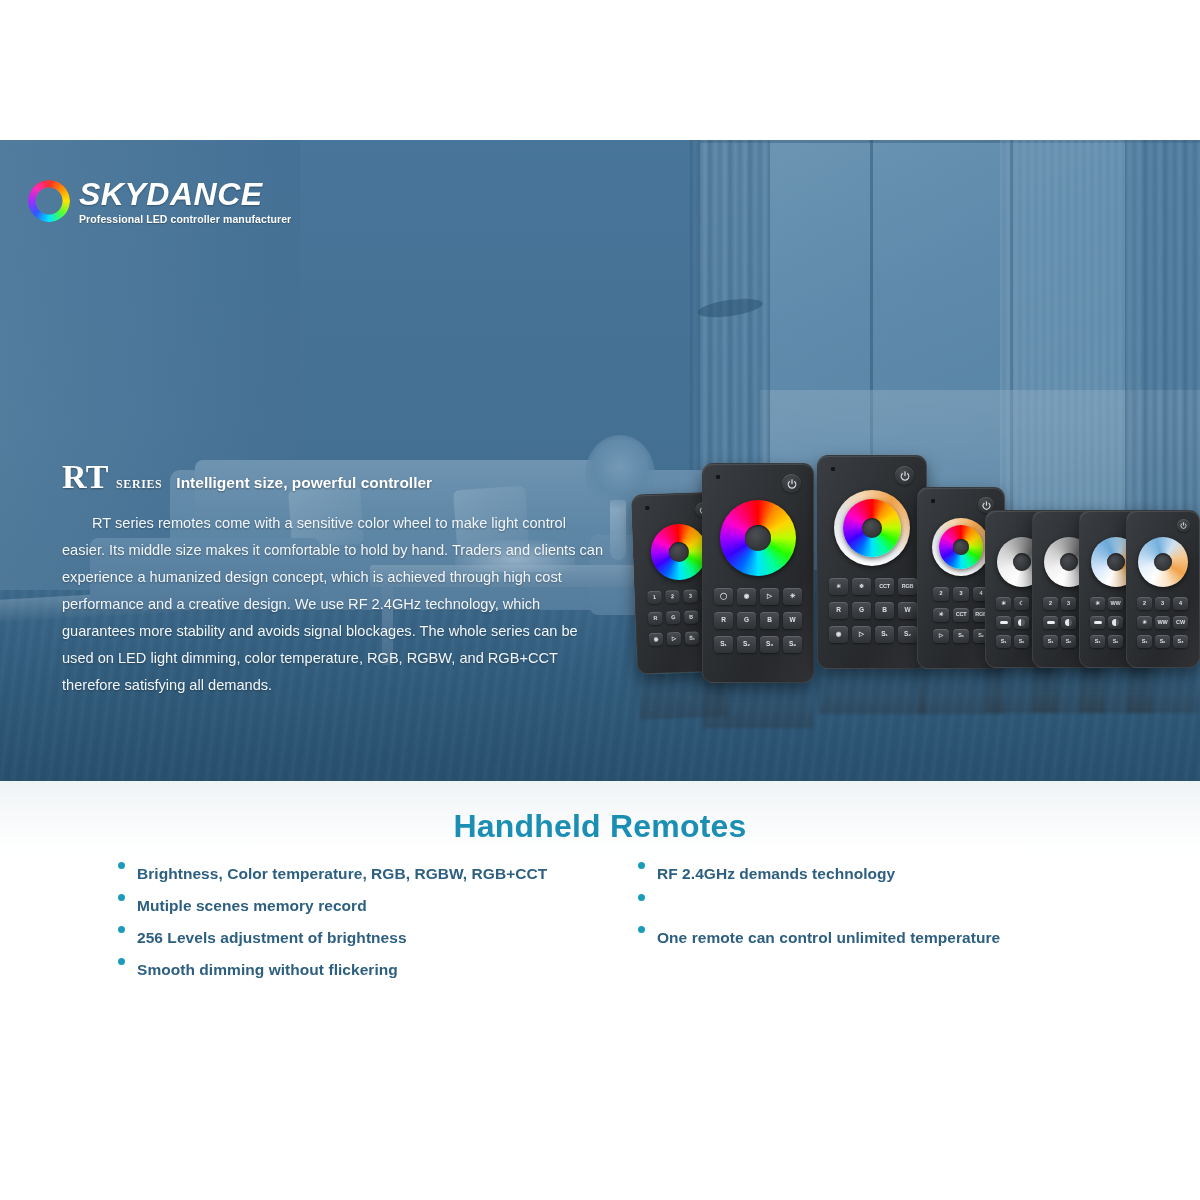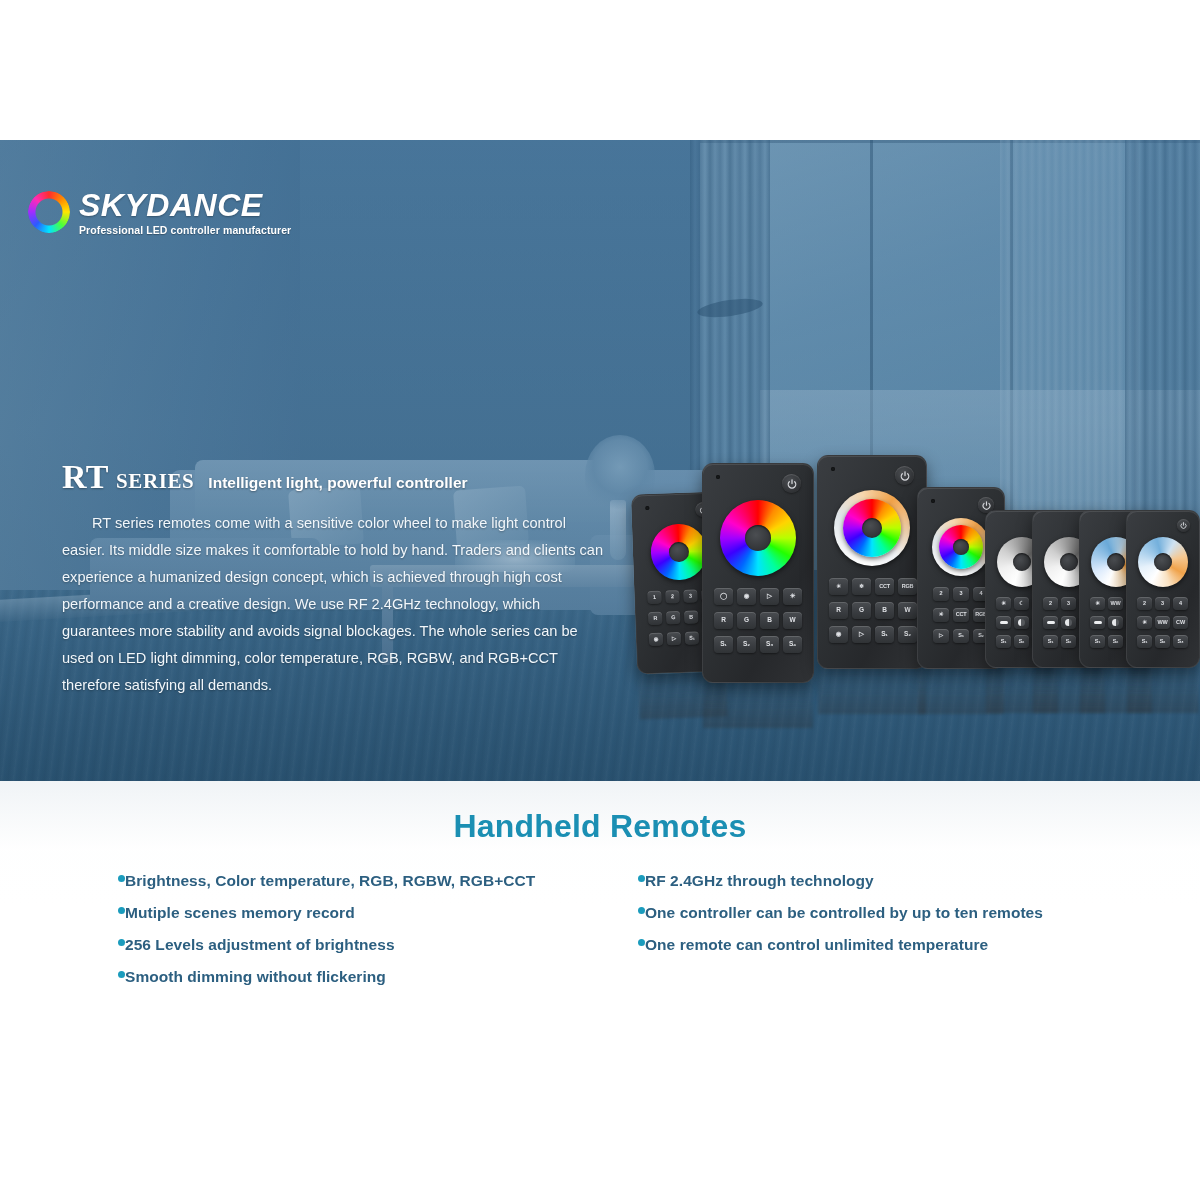--- a/index.html
+++ b/index.html
@@ -141,21 +141,21 @@
     background:radial-gradient(ellipse at 50% 60%,rgba(222,237,246,.85),rgba(170,200,218,.25) 70%,transparent 80%);
     border-radius:6px;
   }
   .hero-tint{
     position:absolute;left:0;top:0;width:1200px;height:641px;
     background:linear-gradient(180deg,rgba(42,92,136,.42) 0%,rgba(40,88,130,.34) 45%,rgba(30,72,108,.35) 100%);
   }
 
   
   .logo{
-    position:absolute;left:28px;top:49px;display:flex;align-items:center;gap:9px;
+    position:absolute;left:28px;top:38px;display:flex;align-items:center;gap:9px;
   }
   .logo-ring{
     width:42px;height:42px;border-radius:50%;
     background:conic-gradient(#ff2d2d,#ff8a00,#ffe600,#4cff3a,#00e5ff,#2b5bff,#a12bff,#ff2bb5,#ff2d2d);
     -webkit-mask:radial-gradient(circle,transparent 13px,#000 14px);
             mask:radial-gradient(circle,transparent 13px,#000 14px);
     box-shadow:0 0 4px rgba(0,0,0,.25);
   }
   .logo-text{display:flex;flex-direction:column;line-height:1;}
   .logo-name{
@@ -171,21 +171,21 @@
   
   .hero-copy{position:absolute;left:62px;top:318px;width:545px;}
   .rt-head{display:flex;align-items:baseline;white-space:nowrap;text-align:center;}
   .rt-main{
     font-family:"Liberation Serif", serif;
     font-size:34px;font-weight:bold;color:#fff;letter-spacing:.5px;
     text-shadow:0 1px 2px rgba(0,0,0,.35);
   }
   .rt-series{
     font-family:"Liberation Serif", serif;
-    font-size:21px;font-weight:bold;color:#fff;margin-left:7px;letter-spacing:.6px;
+    font-size:12px;font-weight:bold;color:#fff;margin-left:7px;letter-spacing:.6px;
     text-shadow:0 1px 2px rgba(0,0,0,.35);
   }
   .rt-sub{
     font-size:15.5px;font-weight:bold;color:#fff;margin-left:14px;
     text-shadow:0 1px 2px rgba(0,0,0,.35);
   }
   .hero-para{
     margin-top:14px;
     font-size:14.6px;color:#f2f7fb;line-height:27px;text-align:left;
     text-indent:30px;
@@ -278,21 +278,21 @@
     font-size:32px;font-weight:bold;color:#1b8fb3;letter-spacing:.2px;
   }
   .features{
     position:absolute;left:0;top:84px;width:1200px;
     display:flex;
   }
   .feat-col{flex:0 0 auto;}
   .feat-col.left{margin-left:118px;width:520px;}
   .feat-col.right{margin-left:0px;width:520px;}
   .feat{
-    display:flex;align-items:center;height:32px;
+    display:flex;align-items:flex-start;gap:12px;height:32px;
   }
   .feat .dot{
     flex:0 0 auto;width:7px;height:7px;border-radius:50%;
     background:#1b9cbd;position:relative;top:-3px;
   }
   .feat .txt{
     font-size:15.5px;font-weight:bold;color:#2c5f80;letter-spacing:.05px;
     white-space:nowrap;
   }
 </style>
@@ -338,21 +338,21 @@
     <div class="logo-text">
       <div class="logo-name">SKYDANCE</div>
       <div class="logo-tag">Professional LED controller manufacturer</div>
     </div>
   </div>
 
   <div class="hero-copy">
     <div class="rt-head">
       <span class="rt-main">RT</span>
       <span class="rt-series">SERIES</span>
-      <span class="rt-sub">Intelligent light, powerful controller</span>
+      <span class="rt-sub">Intelligent size, powerful controller</span>
     </div>
     <div class="hero-para">RT series remotes come with a sensitive color wheel to make light control easier. Its middle size makes it comfortable to hold by hand. Traders and clients can experience a humanized design concept, which is achieved through high cost performance and a creative design. We use RF 2.4GHz technology, which guarantees more stability and avoids signal blockages. The whole series can be used on LED light dimming, color temperature, RGB, RGBW, and RGB+CCT therefore satisfying all demands.</div>
   </div>
 
   <div class="remotes">
 
     <div class="remote" style="left:22px;top:38px;width:88px;height:178px;transform:rotate(-2deg);">
       <div class="ir-dot"></div>
       <div class="pwr" style="right:10px;top:9px;width:15px;height:15px;">
         <svg width="8" height="8" viewBox="0 0 24 24" fill="none" stroke="currentColor" stroke-width="3" stroke-linecap="round">
@@ -586,25 +586,24 @@
       </div>
       <div class="feat">
         <span class="dot"></span>
         <span class="txt">Smooth dimming without flickering</span>
       </div>
     </div>
 
     <div class="feat-col right">
       <div class="feat">
         <span class="dot"></span>
-        <span class="txt">RF 2.4GHz through technology</span>
+        <span class="txt">RF 2.4GHz demands technology</span>
       </div>
       <div class="feat">
         <span class="dot"></span>
-        <span class="txt">One controller can be controlled by up to ten remotes</span>
       </div>
       <div class="feat">
         <span class="dot"></span>
         <span class="txt">One remote can control unlimited temperature</span>
       </div>
     </div>
   </div>
 </div>
 
 </body></html>

